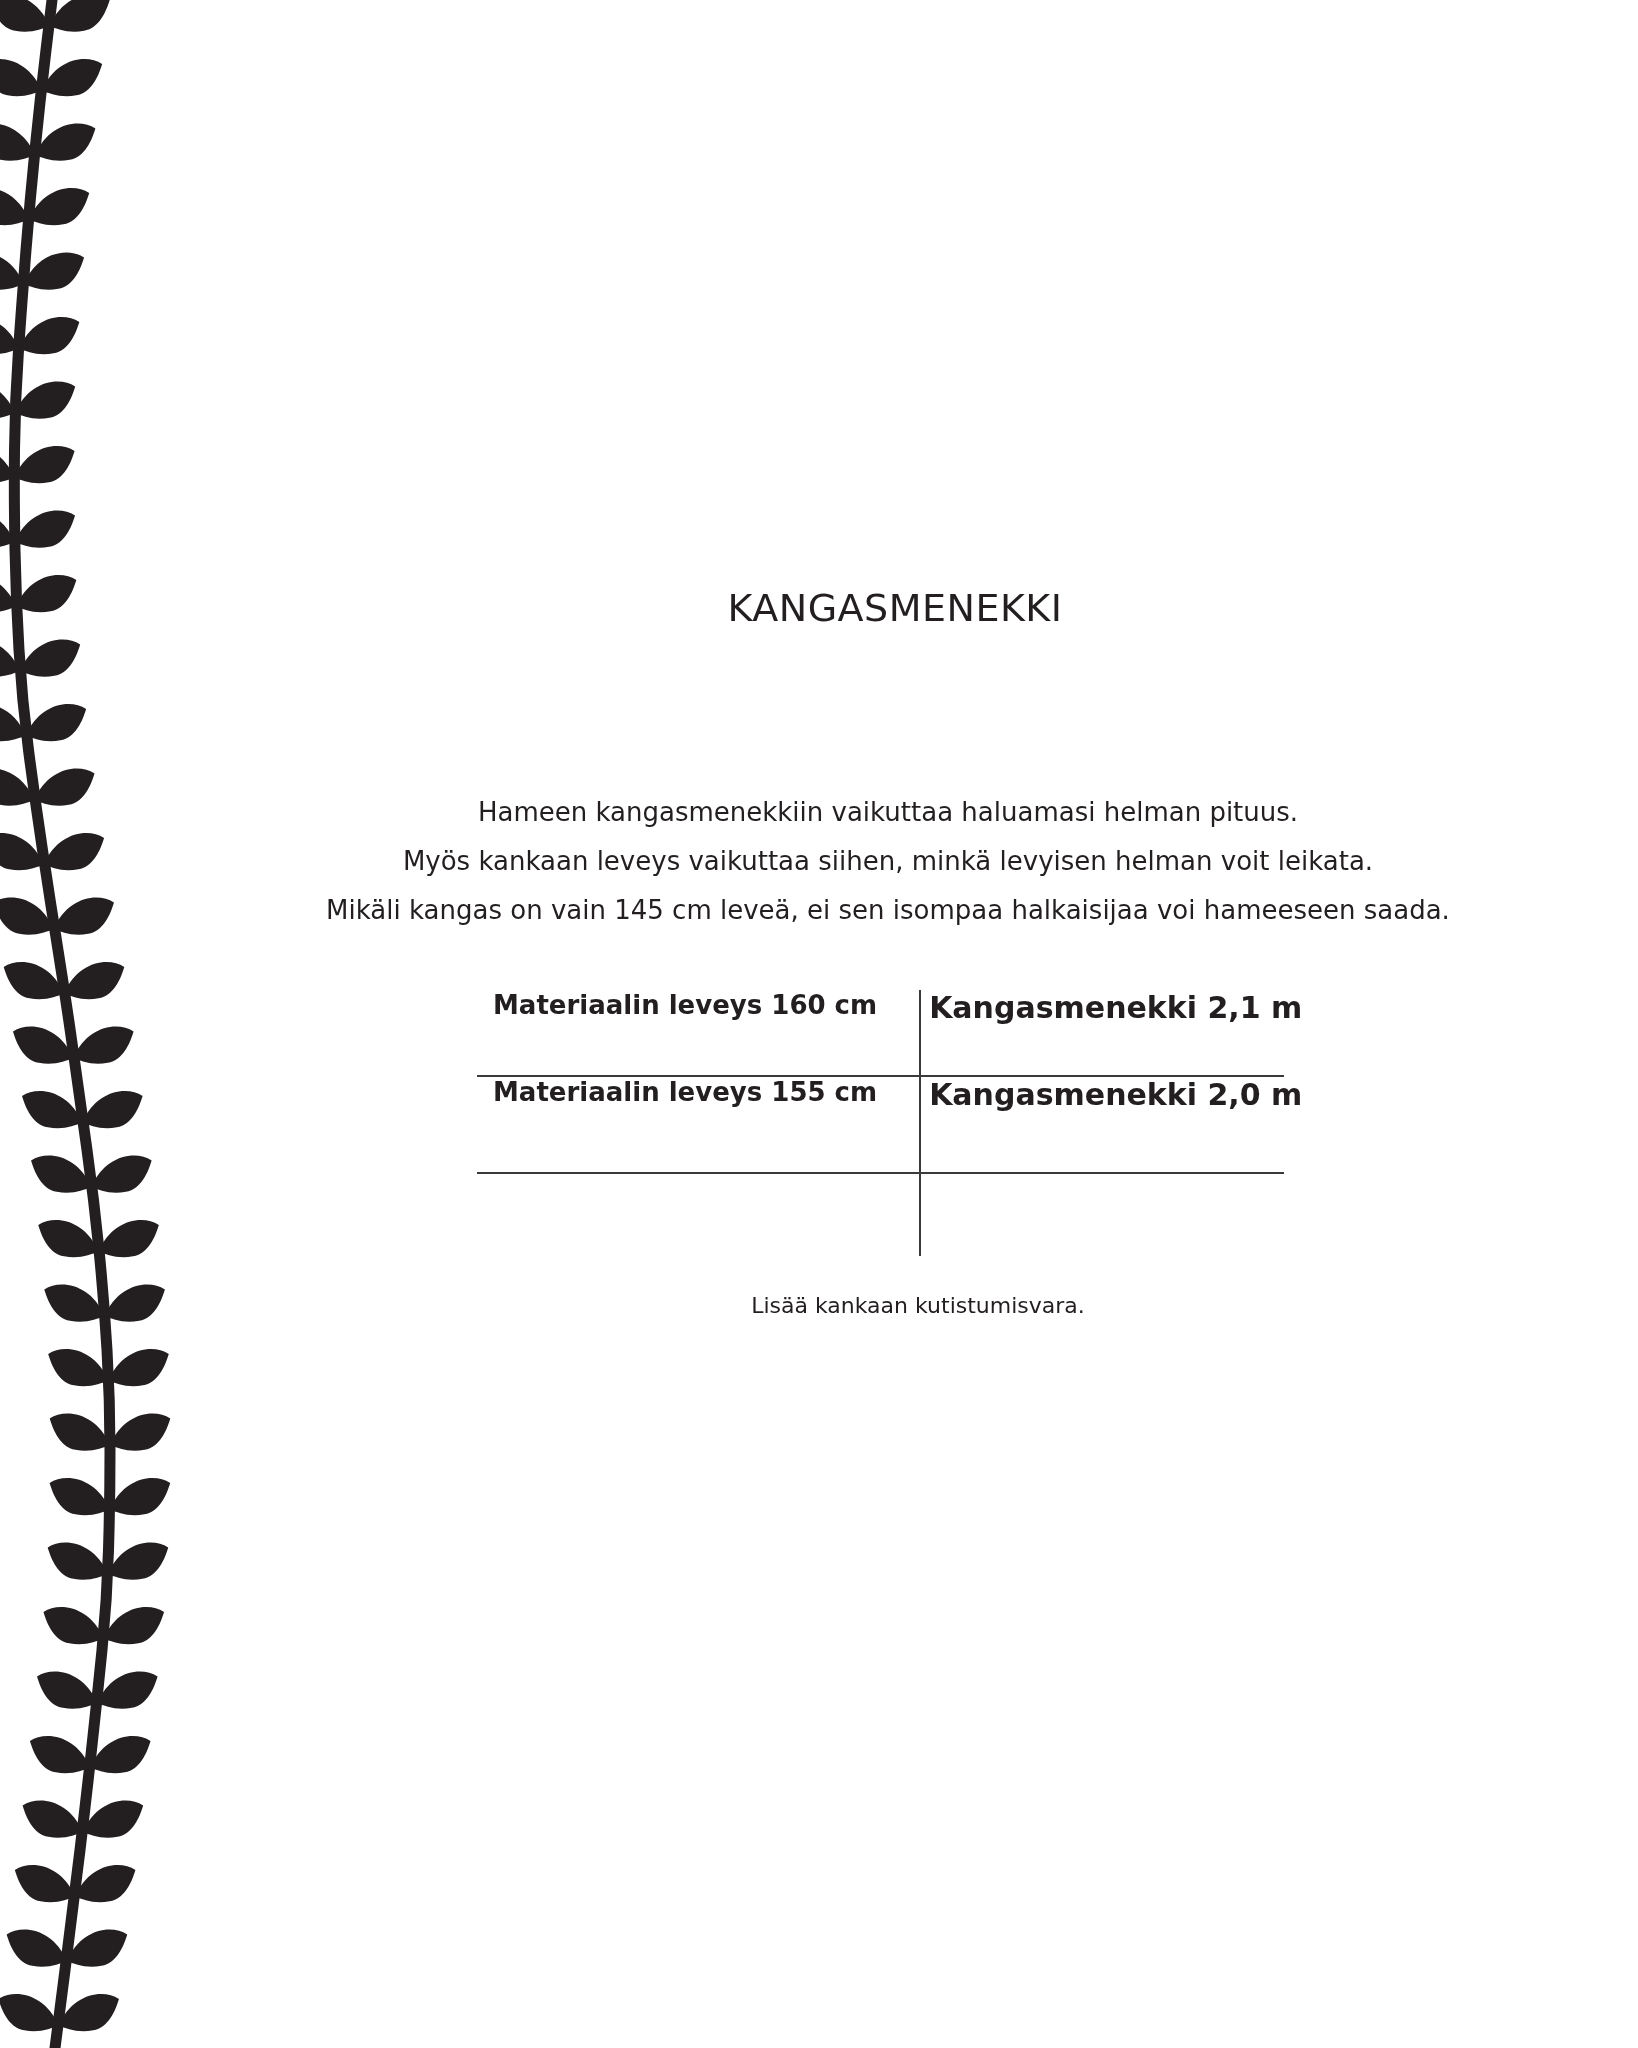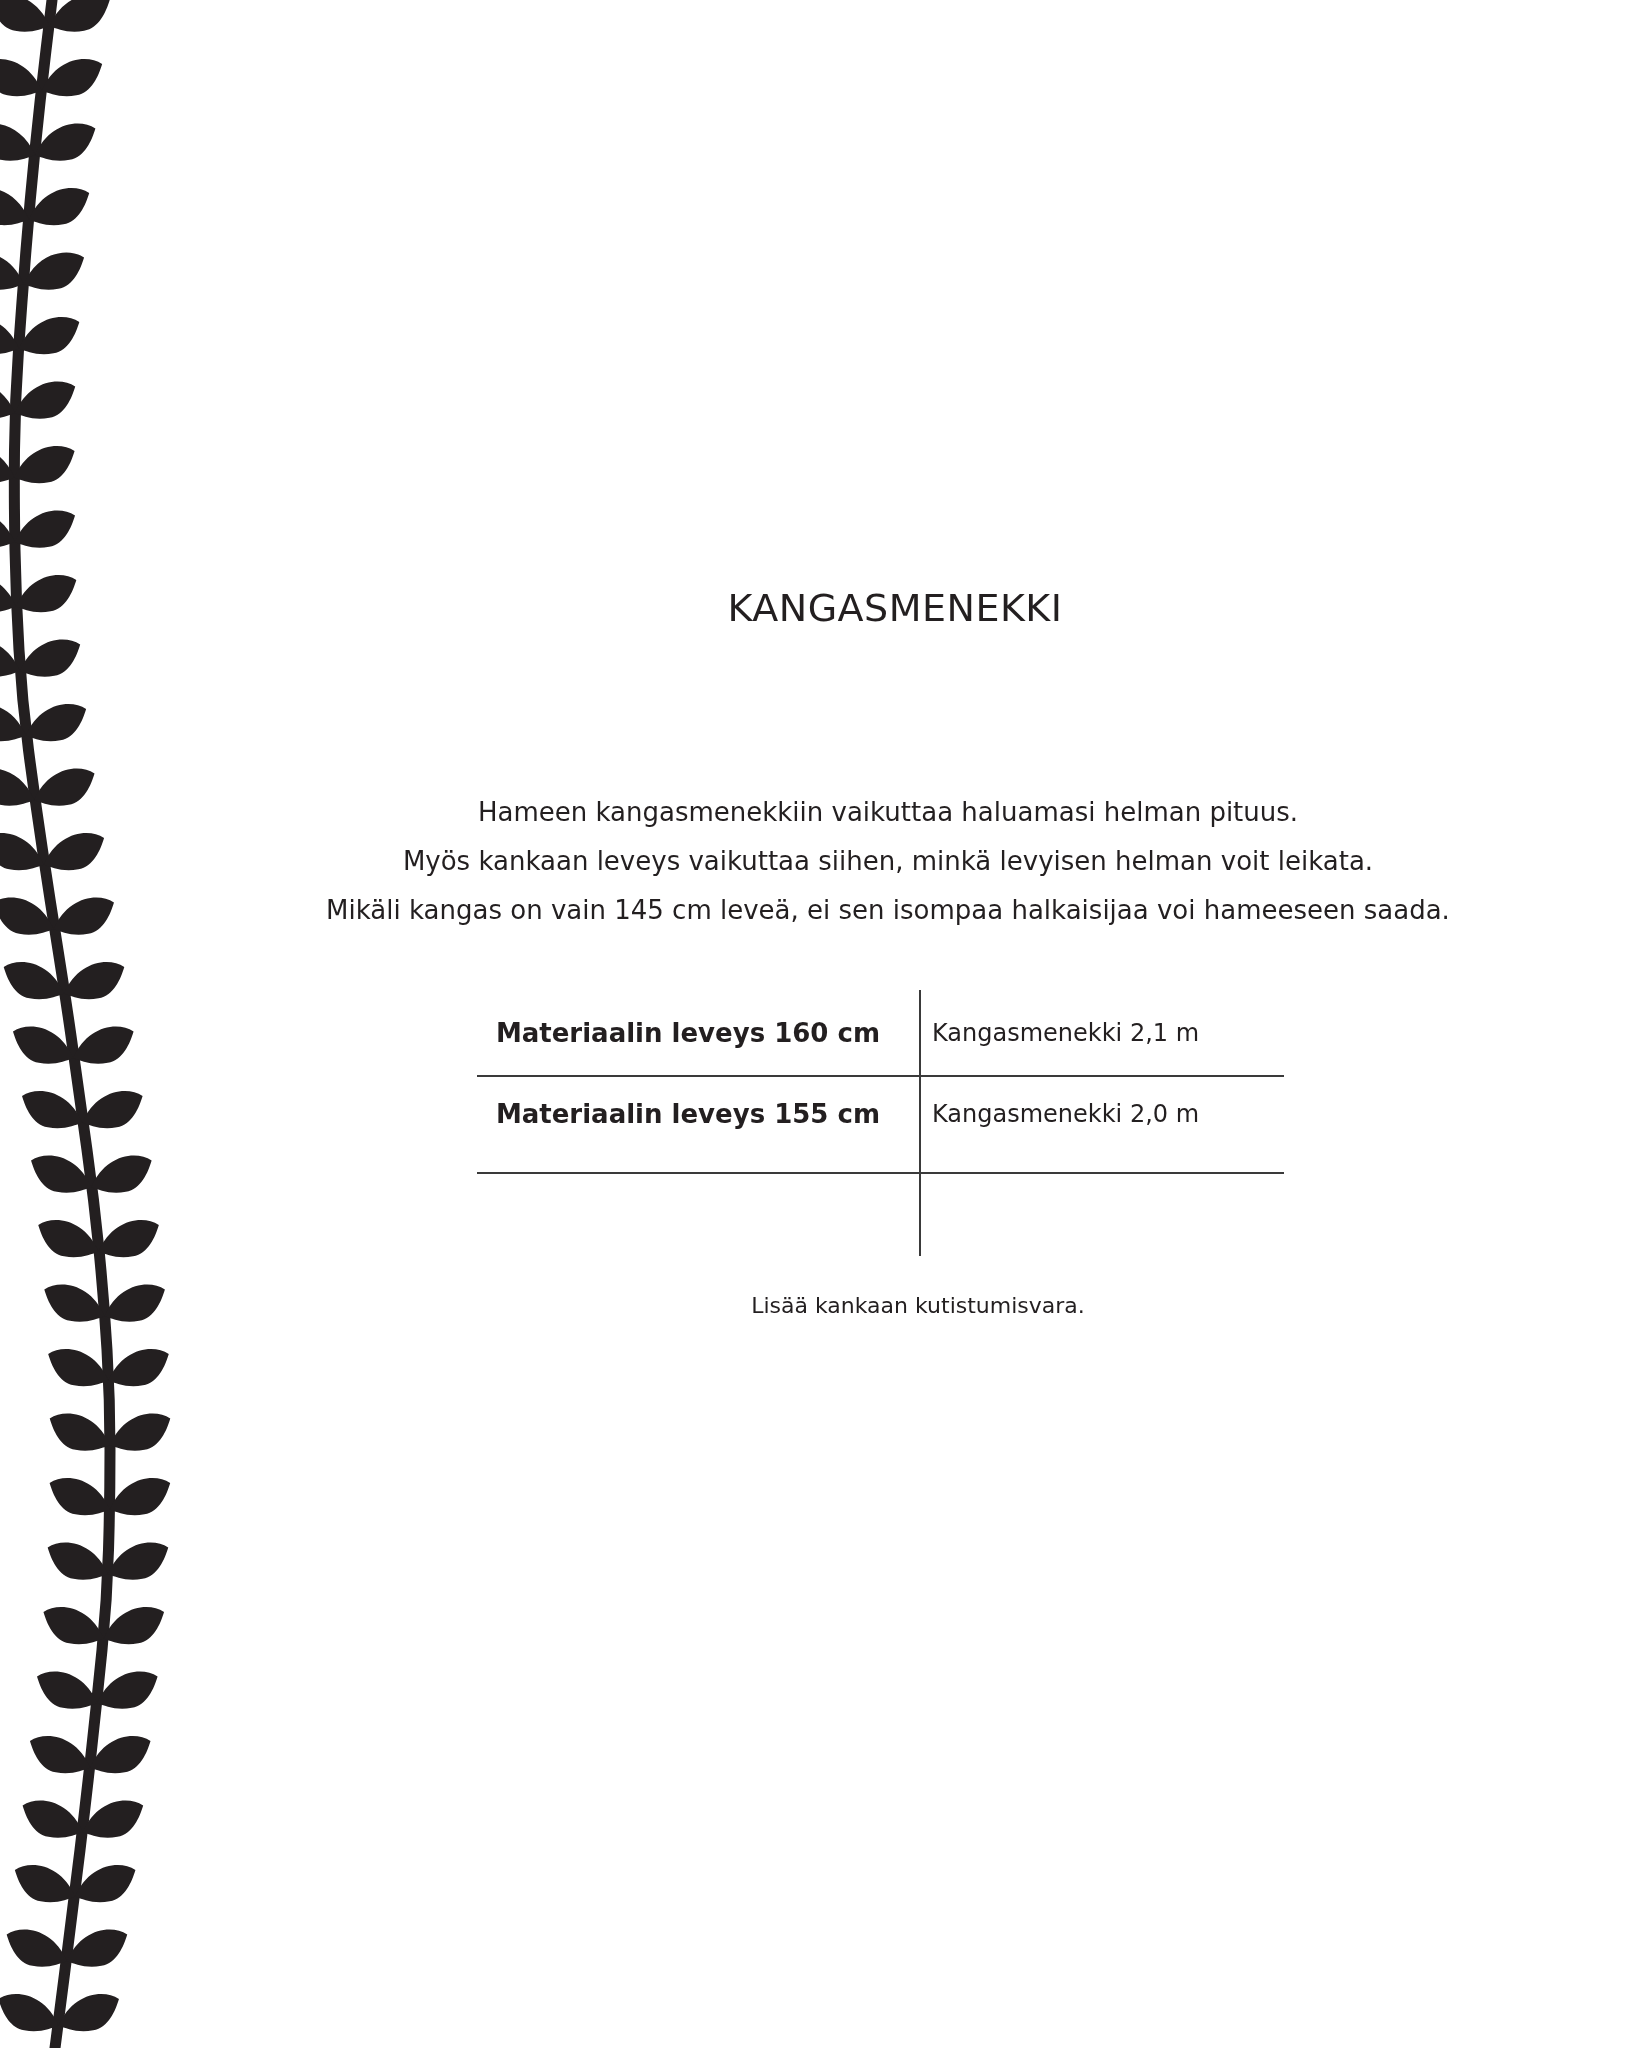--- a/index.html
+++ b/index.html
@@ -5,24 +5,24 @@
   html, body { margin: 0; padding: 0; background: #ffffff; }
   body { width: 1638px; height: 2048px; position: relative; overflow: hidden;
          font-family: "DejaVu Sans", "Liberation Sans", sans-serif; color: #231f20; }
   #vine { position: absolute; left: 0; top: 0; width: 200px; height: 2048px; }
   .title { position: absolute; top: 586px; left: 0; width: 1790px; text-align: center;
            font-size: 38px; font-weight: normal; letter-spacing: 0.5px; color: #231f20; margin: 0; }
   .intro { position: absolute; top: 788px; left: 0; width: 1776px; text-align: center;
            font-size: 26px; line-height: 49px; color: #231f20; margin: 0; }
   .intro span { display: block; white-space: nowrap; }
   .table { position: absolute; left: 477px; top: 990px; width: 807px; height: 266px; }
-  .table .row { position: absolute; left: 0; width: 807px; display: flex; align-items: center; }
+  .table .row { position: absolute; left: 16px; width: 807px; display: flex; align-items: flex-start; }
   .table .cell-left { width: 443px; box-sizing: border-box; padding-right: 40px; text-align: right;
                       font-weight: bold; font-size: 26px; white-space: nowrap; }
-  .table .cell-right { flex: 1; padding-left: 12px; font-size: 24px; white-space: nowrap; }
+  .table .cell-right { flex: 1; padding-left: 12px; font-size: 30px; white-space: nowrap; font-weight: bold; }
   .hline { position: absolute; left: 0; width: 807px; height: 2px; background: #3a3a3a; }
   .vline { position: absolute; left: 442px; top: 0; width: 2px; height: 266px; background: #3a3a3a; }
   .note { position: absolute; top: 1293px; left: 0; width: 1836px; text-align: center;
           font-size: 22px; color: #231f20; margin: 0; }
 </style>
 </head>
 <body>
 
 <svg id="vine" viewBox="0 0 200 2048" xmlns="http://www.w3.org/2000/svg">
     <path d="M52 0 Q52 0 46 50 Q40 100 35 150 Q30 200 26 250 Q22 300 18.5 350 Q15 400 14.5 450 Q14 500 15 550 Q16 600 19 650 Q22 700 28.5 750 Q35 800 42.5 850 Q50 900 58 950 Q66 1000 73 1050 Q80 1100 87 1150 Q94 1200 99 1250 Q104 1300 107 1350 Q110 1400 110 1450 Q110 1500 108.5 1550 Q107 1600 102 1650 Q97 1700 91.5 1750 Q86 1800 80 1850 Q74 1900 64.5 1974 L55 2048" fill="none" stroke="#231f20" stroke-width="11" stroke-linecap="round"></path>

